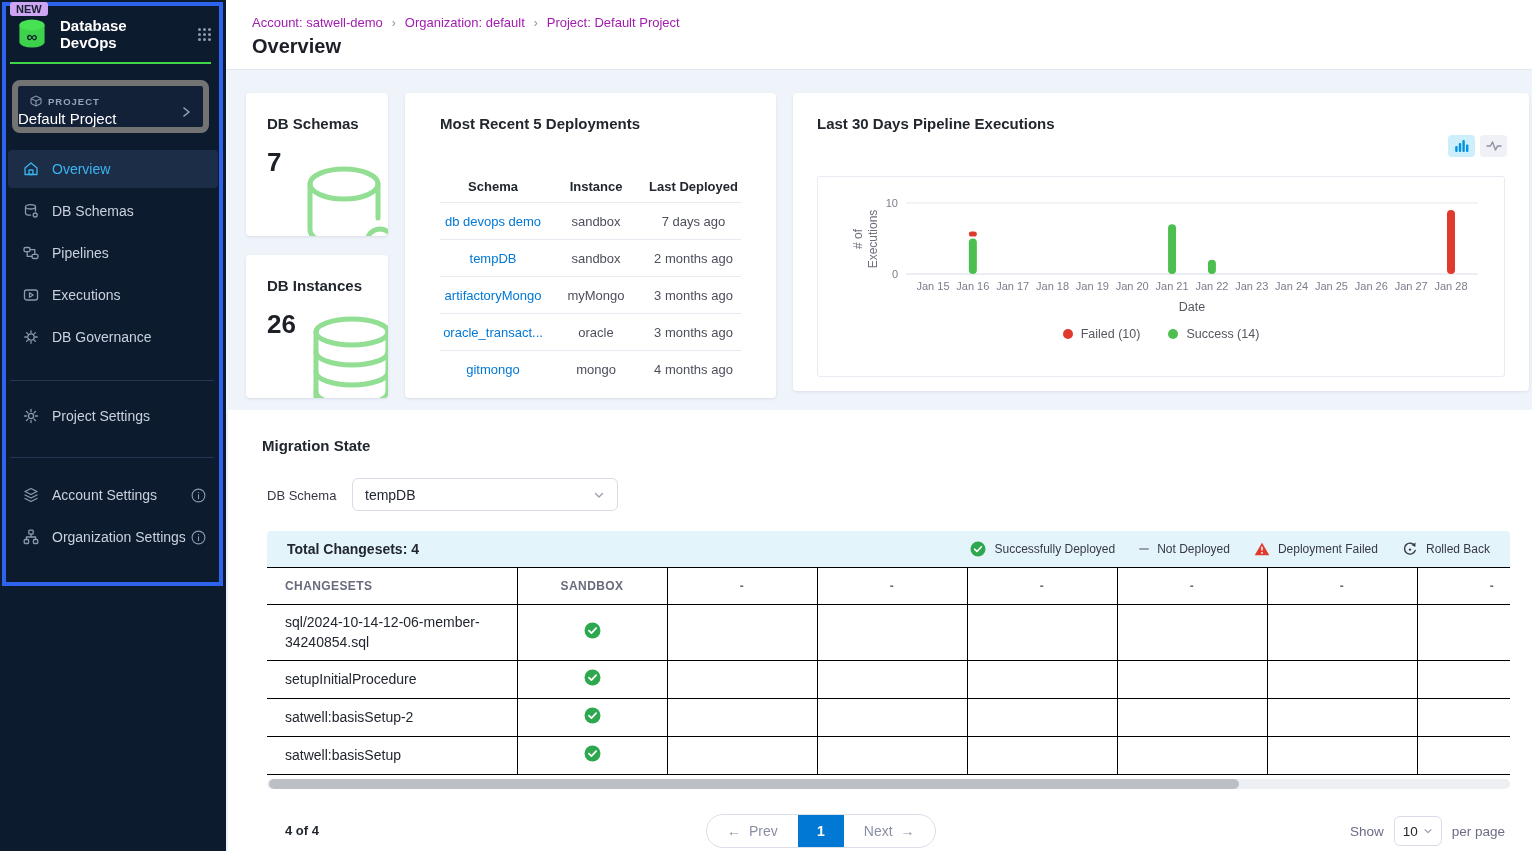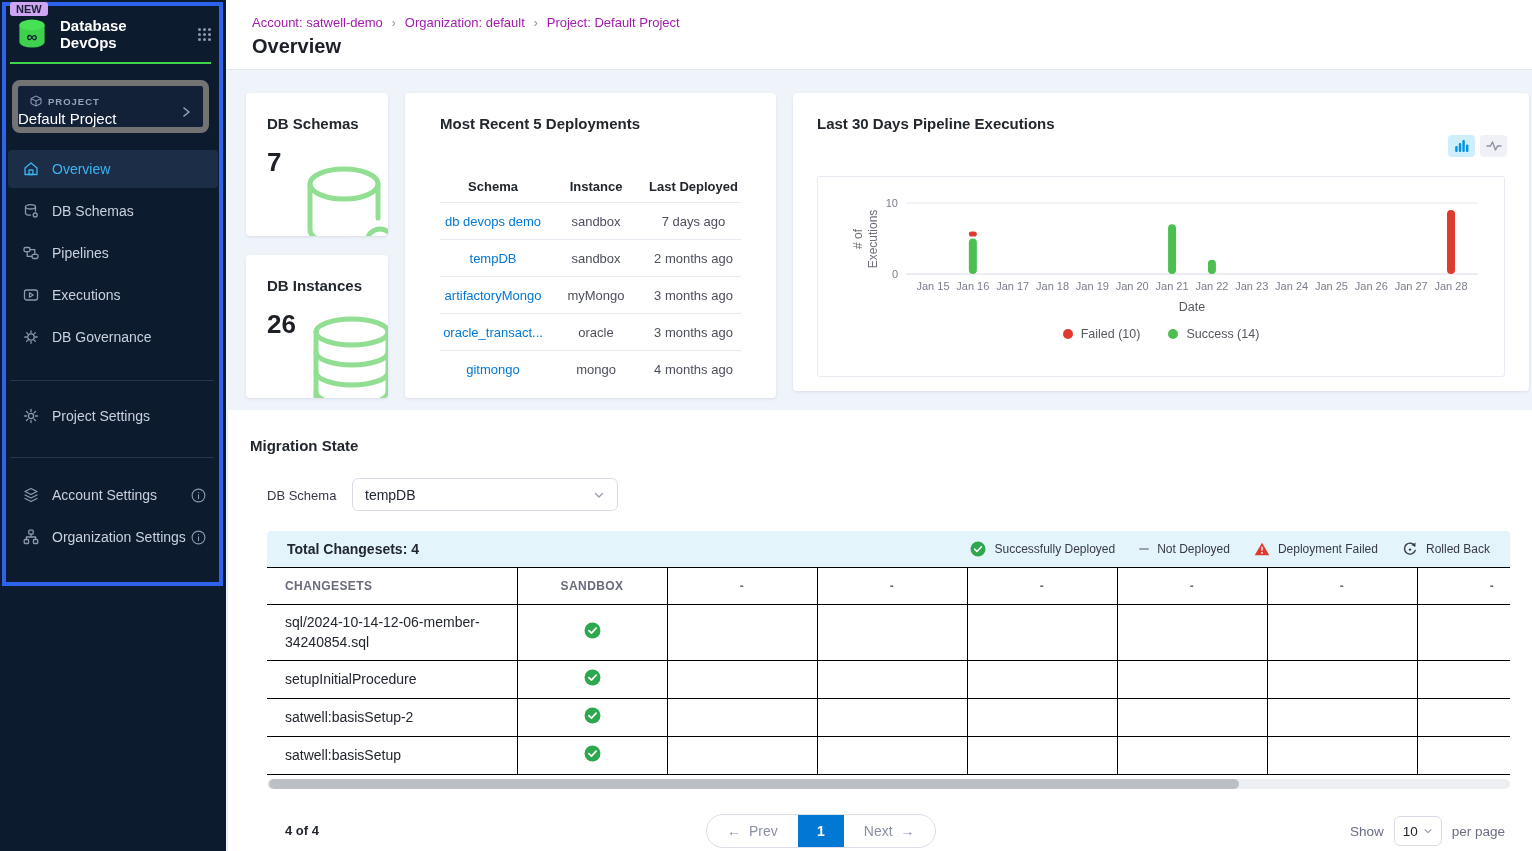--- a/index.html
+++ b/index.html
@@ -66,21 +66,21 @@
     justify-content:center; cursor:pointer; }
   .toggle-bar { background:#cdeefb; }
   .toggle-line { background:#f0f1f6; }
   .plot { position:absolute; left:24px; top:83px; width:688px; height:201px; border:1px solid #e9ebf3; border-radius:3px; }
   .chart-legend { position:absolute; left:0; right:0; top:150px; display:flex; justify-content:center;
     gap:28px; align-items:center; font-size:12.5px; color:#55575f; }
   .legend-item { display:flex; align-items:center; gap:8px; }
   .legend-dot { width:10px; height:10px; border-radius:50%; }
   
   .migration-panel { position:absolute; left:228px; top:410px; width:1304px; height:441px; background:#ffffff; }
-  .mig-title { position:absolute; left:22px; top:27px; font-size:15px; font-weight:bold; }
+  .mig-title { position:absolute; left:34px; top:27px; font-size:15px; font-weight:bold; }
   .schema-label { position:absolute; left:39px; top:78px; font-size:13px; color:#383946; }
   .schema-select { position:absolute; left:124px; top:68px; width:266px; height:33px; border:1px solid #d9dbe6;
     border-radius:6px; background:#fff; display:flex; align-items:center; padding:0 12px; font-size:14px;
     color:#22272f; cursor:pointer; }
   .select-chevron { margin-left:auto; color:#9ba0af; display:flex; }
   .total-bar { position:absolute; left:39px; top:121px; width:1243px; height:36px; background:#e3f4fb;
     border-radius:4px 4px 0 0; display:flex; align-items:center; padding:0 20px; }
   .total-label { font-size:14px; font-weight:bold; }
   .mig-legend { margin-left:auto; display:flex; gap:24px; align-items:center; font-size:12px; color:#383946;text-align:center; }
   .leg-item { display:flex; align-items:center; gap:8px; }

